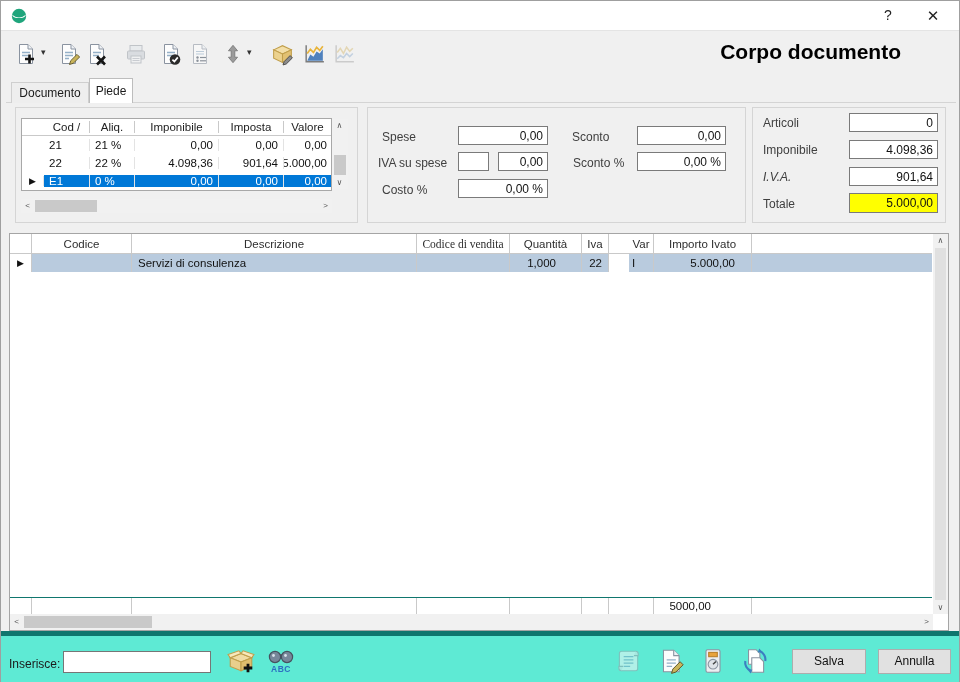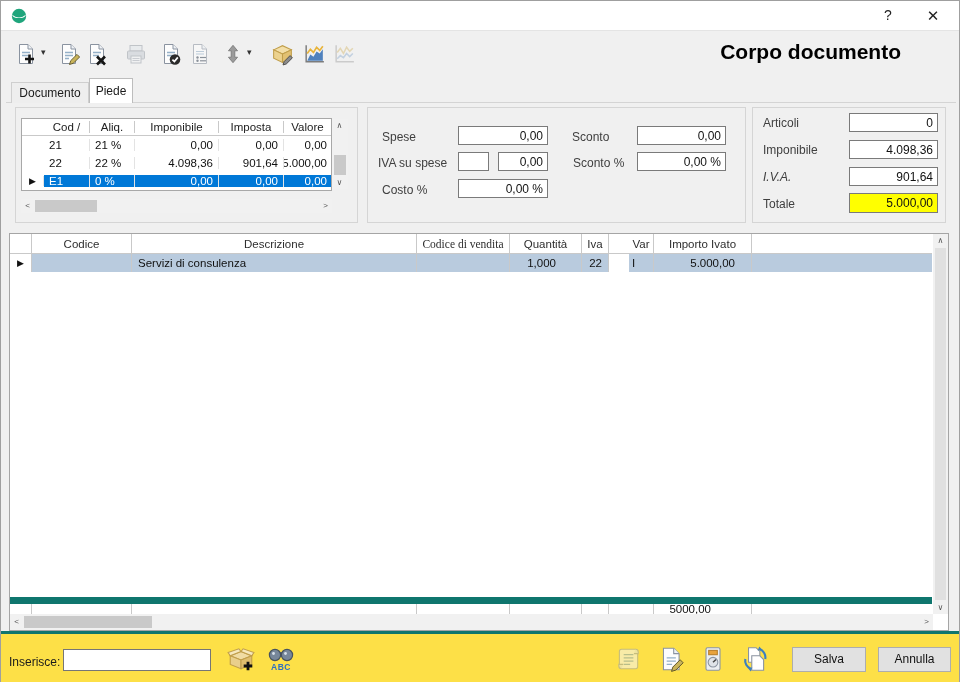--- a/index.html
+++ b/index.html
@@ -71,21 +71,21 @@
          font-family:"Liberation Sans",sans-serif; font-size:12px; color:#111;
          text-align:right; padding:0 4px; }
   #fld-totale { background:#ffff00; height:20px; }
 
   
   #grid { position:absolute; left:8px; top:232px; width:940px; height:398px;
           background:#fff; border:1px solid #a5a5a5; font-size:11.5px; color:#111; }
   .grow { display:flex; position:absolute; left:0; width:922px; }
   #grid-head { top:0; height:20px; border-bottom:1px solid #c9c9c9; }
   #grid-row  { top:20px; height:18px; }
-  #grid-foot { top:363px; height:17px; border-top:7px solid #0f766e; }
+  #grid-foot { top:363px; height:17px; border-top:1px solid #0f766e; }
   .gc { border-right:1px solid #c9c9c9; display:flex; align-items:center; overflow:hidden; white-space:nowrap; }
   .gc.g-mk  { width:22px; justify-content:center; font-size:9px; }
   .gc.g-cod { width:100px; }
   .gc.g-des { width:285px; padding-left:6px; }
   .gc.g-cdv { width:93px;font-family:Liberation Serif, serif; }
   .gc.g-qta { width:72px; justify-content:flex-end; padding-right:25px; }
   .gc.g-iva { width:27px; justify-content:flex-end; padding-right:6px; }
   .gc.g-var { width:25px; padding-left:3px;margin-left:20px; }
   .gc.g-imo { width:98px; justify-content:flex-end; padding-right:16px; }
   .gc.g-fil { flex:1; border-right:none; }
@@ -93,21 +93,21 @@
   #grid-row .gc { background:#b9cbde; }
   #grid-row .gc.g-mk { background:#fff; }
   #grid-foot .gc { background:#fff; }
   #grid-foot .gc.g-imo { justify-content:flex-end; padding-right:40px; }
 
   #grid-vsb { right:0; top:0; width:15px; height:380px; }
   #grid-hsb { left:0; bottom:0; height:16px; width:923px; }
 
   
   #bottombar { position:absolute; left:0; top:630px; width:100%; height:51px;
-               background:#fde047; border-top:3px solid #0f766e; }
+               background:#5eead4; border-top:5px solid #0f766e; }
   #inserisce-lbl { position:absolute; left:8px; top:21px; font-size:12px; color:#1b1b1b; }
   #inserisce-input { position:absolute; left:62px; top:15px; width:148px; height:22px;
                      border:1px solid #767676; background:#fff; padding:0 4px;
                      font:12px "Liberation Sans",sans-serif; }
   .bicon { position:absolute; top:10px; width:28px; height:30px; display:flex;
            align-items:center; justify-content:center; flex-direction:column; }
   .abc-txt { font-size:8.5px; font-weight:bold; color:#2e6fc2; line-height:7px; letter-spacing:.5px; }
   .wbtn { position:absolute; top:13px; height:25px; background:#e1e1e1; border:1px solid #adadad;
           font:12px "Liberation Sans",sans-serif; color:#111; text-align:center; line-height:23px; }
   #btn-salva { left:791px; width:74px; }

